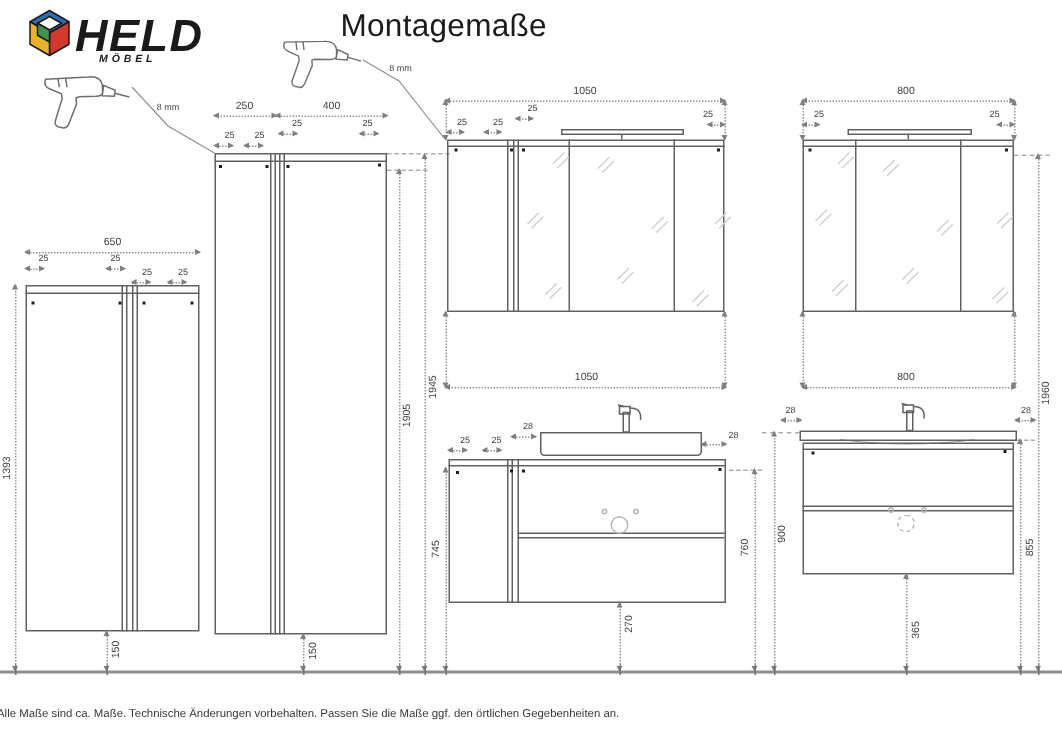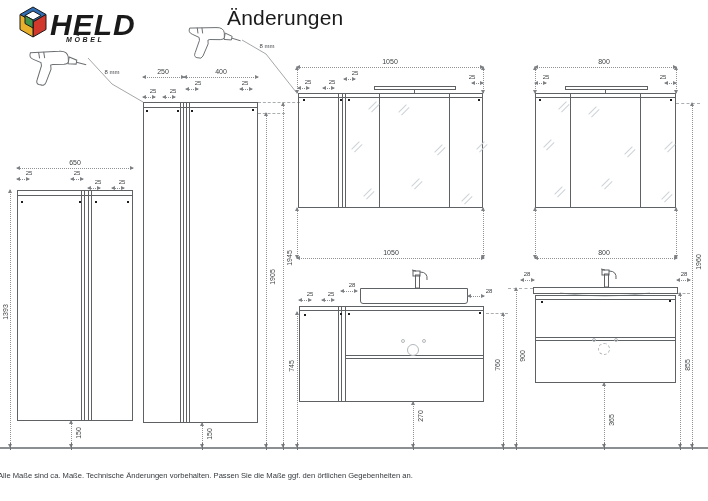--- a/index.html
+++ b/index.html
@@ -47,21 +47,21 @@
 
   <svg width="40" height="40" viewBox="0 0 40 40" style="left:13px;top:4px">
     <polygon points="20,3 33,10.5 20,18 7,10.5" stroke="#1a1a1a" stroke-width="1" stroke-linejoin="round" fill="#2e6db4"></polygon>
     <polygon points="33,10.5 33,25.5 20,33 20,18" stroke="#1a1a1a" stroke-width="1" stroke-linejoin="round" fill="#d2382c"></polygon>
     <polygon points="7,10.5 20,18 20,33 7,25.5" stroke="#1a1a1a" stroke-width="1" stroke-linejoin="round" fill="#e9b02c"></polygon>
     <polygon points="20,7 28,11.5 20,16 12,11.5" fill="#ffffff" stroke="#1a1a1a" stroke-width="1" stroke-linejoin="round"></polygon>
     <polygon points="12,11.5 20,16 20,24 12,19.5" stroke="#1a1a1a" stroke-width="1" stroke-linejoin="round" fill="#41934b"></polygon>
   </svg>
   <div class="brand-name">HELD</div>
   <div class="brand-sub">MÖBEL</div>
-  <div class="title" style="left:227px;top:6px">Änderungen</div>
+  <div class="title" style="left:227px;top:6px">Montagemaße</div>
 
   <svg width="708" height="501" viewBox="0 0 708 501" style="left:0;top:0">
     <g stroke="#6b6f72" stroke-width="1" fill="#ffffff" transform="translate(26,42) rotate(9)">
       <path d="M6 10 L34 4 Q42 2 44 8 L45 13 Q45 15 41 16 L30 18 L28 19 L29 23 L26 37 Q25 41 21 40 L19 40 Q16 39 17 35 L19 21 L18 18 L10 16 Q5 15 6 10 Z"></path>
       <path d="M45 8 L53 10 L53 14 L45 15 Z"></path>
       <line x1="53" y1="12" x2="63" y2="13"></line>
       <line x1="14" y1="8" x2="16" y2="14"></line>
         <line x1="19" y1="7" x2="21" y2="13"></line>
     </g>
     <polyline points="88,58 112,84 143,102" fill="none" stroke="#8d9194" stroke-width="0.8"></polyline>

